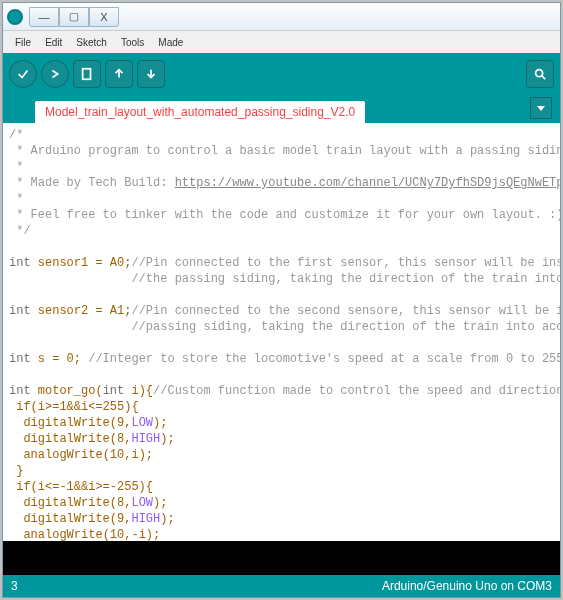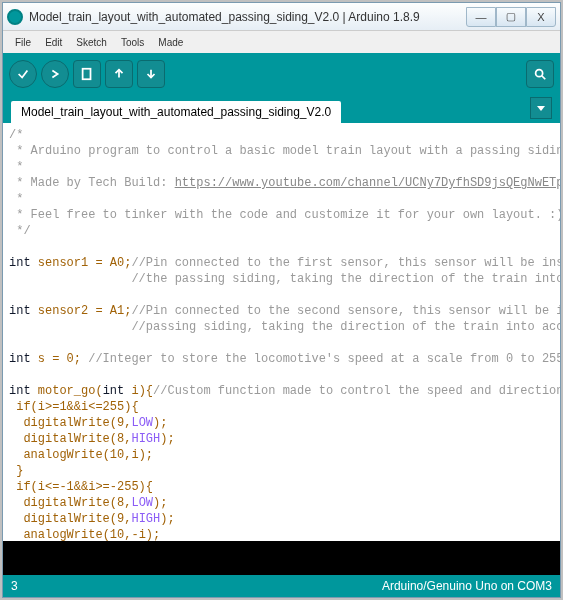--- a/index.html
+++ b/index.html
@@ -14,41 +14,40 @@
 .winbtn:last-child { border-radius: 0 0 3px 0; }
 .winbtn.close { }
 .menubar { height: 22px; background: #f0f0f0; display: flex; align-items: center; padding: 0 6px; gap: 2px; font-size: 10px; color: #333; }
 .menuitem { padding: 2px 6px; cursor: default; }
 .toolbar { height: 42px; background: #00979c; display: flex; align-items: center; padding: 0 6px; gap: 4px; }
 .tbtn { width: 28px; height: 28px; border-radius: 4px; background: #128d92; border: 1px solid #0a6b6f; display:flex; align-items:center; justify-content:center; color:#fff; }
 .tbtn.circle { border-radius: 50%; }
 .tbtn.right { margin-left: auto; }
 .tbtn svg { width:14px; height:14px; fill:none; stroke:#fff; stroke-width:2; }
 .tabbar { height: 28px; background: #00979c; display: flex; align-items: flex-end; padding: 0 8px; position:relative;}
-.tab { background: #fff; color: #000000; padding: 4px 10px; font-size: 12px; border-radius: 2px 2px 0 0; }
+.tab { background: #fff; color: #ef4444; padding: 4px 10px; font-size: 12px; border-radius: 2px 2px 0 0; margin-left: 24px; }
 .tabdrop { position:absolute; right:8px; top:2px; width:22px; height:22px; background:#128d92; display:flex; align-items:center; justify-content:center; border:1px solid #0a6b6f;}
 .tabdrop svg{width:10px;height:10px;fill:#fff;}
 .editor { flex: 1; background: #fff; overflow-x: scroll; overflow-y: hidden; padding: 4px 6px; font-family: Consolas, "Courier New", monospace; font-size: 12px; line-height: 16px; white-space: pre; color: #333; position:relative;}
 .editor a { color:#888; text-decoration:underline;}
 .console { height: 34px; background: #000; }
 .status { height: 22px; background: #00979c; display: flex; align-items: center; padding: 0 8px; color: #fff; font-size: 12px; }
 .status .right { margin-left: auto; }
-.kw-type { color: #0f172a; }
+.kw-type { color: #737373; }
 .kw-orange { color: #a16207; }
 .kw-blue { color: #8b5cf6; }
 .kw-black { color: #a16207; }
 .comment { color: #9a9a9a; }
 </style>
 </head>
 <body>
 
 <div class="window">
   <div class="titlebar">
     <span class="icon"></span>
-    <span class="title">Model_train_layout_with_automated_passing_siding_V2.0 | Arduino 1.8.9</span>
     <div class="winbtns">
       <div class="winbtn">—</div>
       <div class="winbtn">▢</div>
       <div class="winbtn close">X</div>
     </div>
   </div>
 
   <div class="menubar">
     <span class="menuitem">File</span>
     <span class="menuitem">Edit</span>

